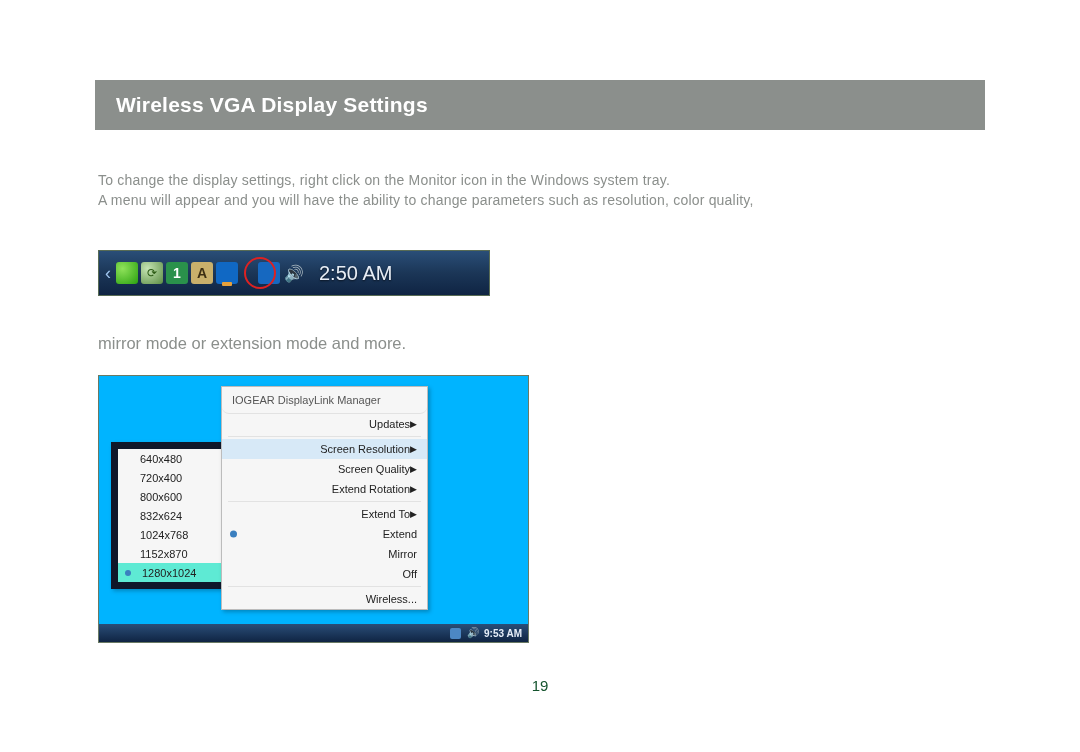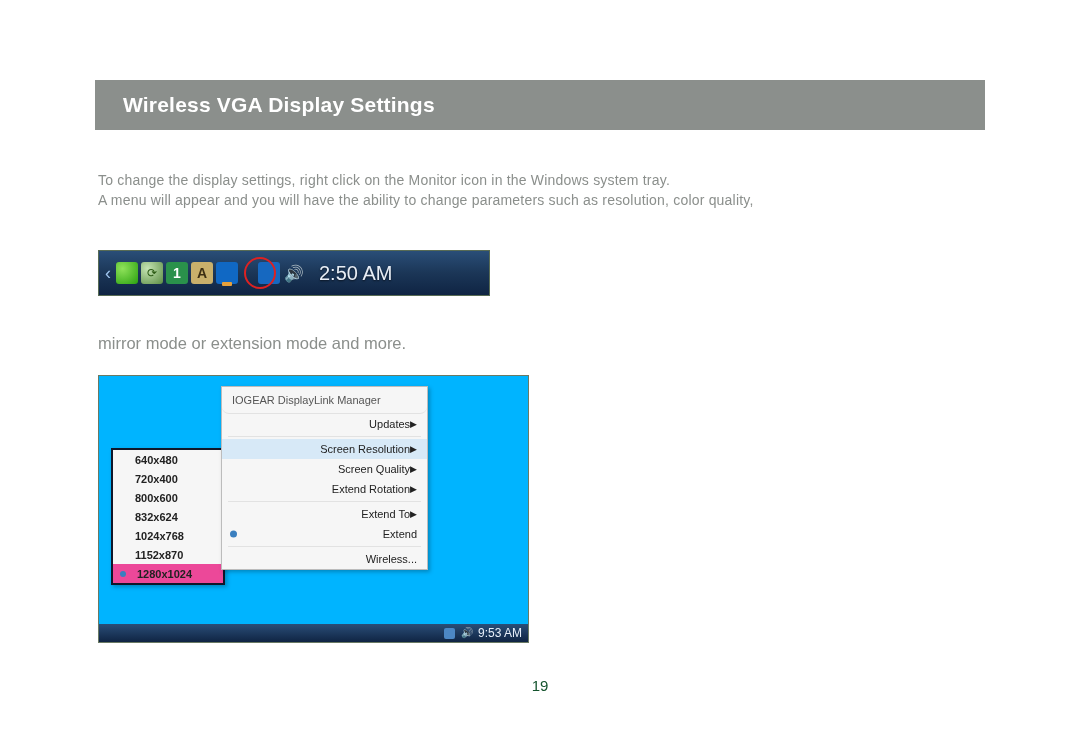--- a/index.html
+++ b/index.html
@@ -20,21 +20,21 @@
   }
   .title-bar {
     position: absolute;
     left: 95px;
     top: 80px;
     width: 890px;
     height: 50px;
     background: #8b8f8c;
     display: flex;
     align-items: center;
-    padding-left: 28px;
+    padding-left: 21px;
     box-sizing: border-box;
   }
   .title-bar .title {
     color: #ffffff;
     font-size: 21px;
     font-weight: bold;
     letter-spacing: 0.2px;
   }
   .body-text {
     position: absolute;
@@ -164,49 +164,48 @@
   .menu-main .item.hl { background:#d7e9f7;}
   .menu-main .arrow { font-size:9px;color:#222;}
   .menu-main .bullet::before{
     content:"";
     width:7px;height:7px;background:#3a7fbf;border-radius:50%;
     position:absolute;left:8px;top:50%;transform:translateY(-50%);
   }
   .submenu {
     position:absolute;
     left:12px;
-    top:72px;
+    top:66px;
     width:110px;
     background:#f6f6f6;
-    border:2px solid #0f172a;
+    border:7px solid #0f172a;
     font-size:11px;
     color:#222;
     box-shadow: 2px 2px 4px rgba(0,0,0,0.25);
-    font-weight: bold;
   }
   .submenu .item {
     padding:3.5px 10px 3.5px 22px;
     position:relative;
   }
-  .submenu .item.sel { background:#ec4899;padding-left:24px;}
+  .submenu .item.sel { background:#5eead4;padding-left:24px;}
   .submenu .item.sel::before{
     content:"";
     width:6px;height:6px;background:#3a7fbf;border-radius:50%;
     position:absolute;left:7px;top:50%;transform:translateY(-50%);
   }
   .menu-taskbar {
     position:absolute;
     left:0;right:0;bottom:0;height:18px;
     background: linear-gradient(to bottom,#2a4e78,#0f2443);
     display:flex;justify-content:flex-end;align-items:center;
     padding-right:6px;gap:6px;box-sizing:border-box;
   }
   .menu-taskbar .mini-ico{width:11px;height:11px;background:#4c87c4;border-radius:2px;}
   .menu-taskbar .mini-ico.v{background:transparent;color:#cfe3ff;font-size:10px;line-height:1;}
-  .menu-taskbar .clock2{color:#e6eef8;font-size:12px;}
+  .menu-taskbar .clock2{color:#e6eef8;font-size:10px;font-weight:bold;}
 </style>
 </head>
 <body>
 
 <div class="page">
 
   <div class="title-bar">
     <span class="title">Wireless VGA Display Settings</span>
   </div>
 
@@ -265,20 +264,26 @@
         <span class="arrow">▶</span>
       </div>
       <div class="sep"></div>
       <div class="item">
         <span>Extend To</span>
         <span class="arrow">▶</span>
       </div>
       <div class="item bullet">
         <span>Extend</span>
       </div>
+      <div class="item">
+        <span>Mirror</span>
+      </div>
+      <div class="item">
+        <span>Off</span>
+      </div>
       <div class="sep"></div>
       <div class="item">
         <span>Wireless...</span>
       </div>
     </div>
 
     <div class="menu-taskbar">
       <div class="mini-ico"></div>
       <div class="mini-ico v">🔊</div>
       <span class="clock2">9:53 AM</span>

